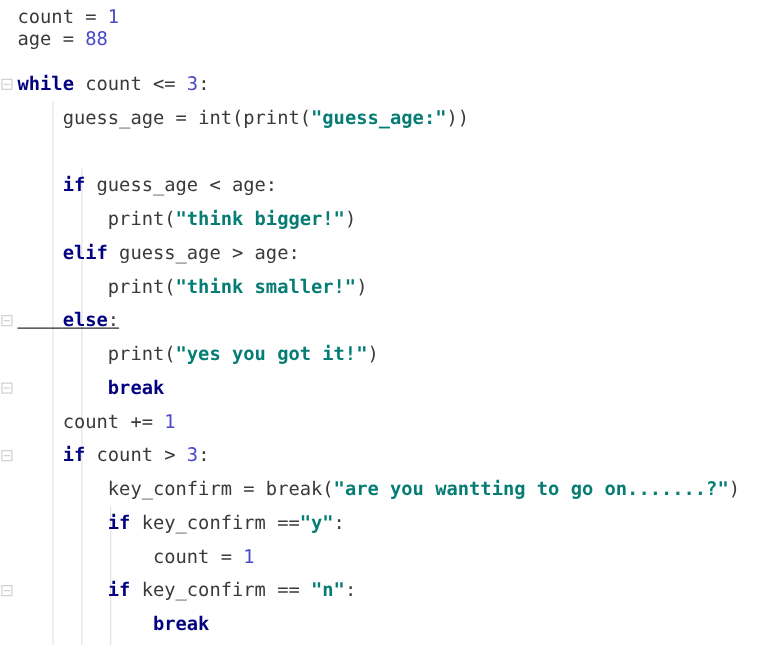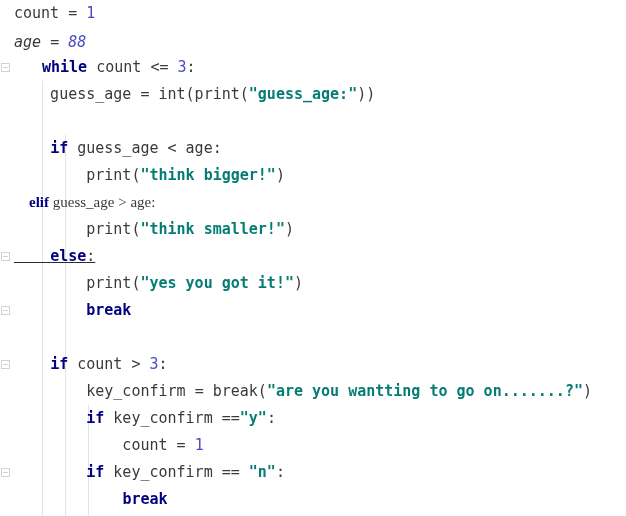--- a/index.html
+++ b/index.html
@@ -102,31 +102,32 @@
     </div>
 
   <div id="guides-layer">
       <div class="indent-guide" style="left: 42px; top: 81px; height: 435px; background: rgb(228, 228, 228);"></div>
       <div class="indent-guide" style="left: 65px; top: 135px; height: 381px; background: rgb(228, 228, 228);"></div>
       <div class="indent-guide" style="left: 88px; top: 405px; height: 111px; background: rgb(228, 228, 228);"></div>
     </div>
 
   <div id="code-area">
       <div class="code-line" style="top: 0px; left: 14px;"><span class="tok-plain">count </span><span class="tok-op">= </span><span class="tok-num">1</span></div>
-      <div class="code-line" style="top: 29px; left: 14px; font-style: italic;"><span class="tok-plain">age </span><span class="tok-op">= </span><span class="tok-num">88</span></div>
-      <div class="code-line" style="top: 54px; left: 14px; margin-left: 28px;"><span class="tok-kw">while</span><span class="tok-plain"> count </span><span class="tok-op">&lt;= </span><span class="tok-num">3</span><span class="tok-plain">:</span></div>
+      <div class="code-line" style="top: 18px; left: 14px;"><span class="tok-plain">age </span><span class="tok-op">= </span><span class="tok-num">88</span></div>
+      <div class="code-line" style="top: 54px; left: 14px;"><span class="tok-kw">while</span><span class="tok-plain"> count </span><span class="tok-op">&lt;= </span><span class="tok-num">3</span><span class="tok-plain">:</span></div>
       <div class="code-line" style="top: 81px; left: 14px;"><span class="tok-plain">    guess_age </span><span class="tok-op">= </span><span class="tok-plain">int(print(</span><span class="tok-str">"guess_age:"</span><span class="tok-plain">))</span></div>
       <div class="code-line" style="top: 108px; left: 14px;"></div>
       <div class="code-line" style="top: 135px; left: 14px;"><span class="tok-plain">    </span><span class="tok-kw">if</span><span class="tok-plain"> guess_age </span><span class="tok-op">&lt; </span><span class="tok-plain">age:</span></div>
       <div class="code-line" style="top: 162px; left: 14px;"><span class="tok-plain">        print(</span><span class="tok-str">"think bigger!"</span><span class="tok-plain">)</span></div>
-      <div class="code-line" style="top: 189px; left: 14px; font-family: Liberation Serif, serif;"><span class="tok-plain">    </span><span class="tok-kw">elif</span><span class="tok-plain"> guess_age </span><span class="tok-op">&gt; </span><span class="tok-plain">age:</span></div>
+      <div class="code-line" style="top: 189px; left: 14px;"><span class="tok-plain">    </span><span class="tok-kw">elif</span><span class="tok-plain"> guess_age </span><span class="tok-op">&gt; </span><span class="tok-plain">age:</span></div>
       <div class="code-line" style="top: 216px; left: 14px;"><span class="tok-plain">        print(</span><span class="tok-str">"think smaller!"</span><span class="tok-plain">)</span></div>
       <div class="code-line" style="top: 243px; left: 14px; text-decoration: underline;"><span class="tok-plain">    </span><span class="tok-kw">else</span><span class="tok-plain">:</span></div>
       <div class="code-line" style="top: 270px; left: 14px;"><span class="tok-plain">        print(</span><span class="tok-str">"yes you got it!"</span><span class="tok-plain">)</span></div>
       <div class="code-line" style="top: 297px; left: 14px;"><span class="tok-plain">        </span><span class="tok-kw">break</span></div>
+      <div class="code-line" style="top: 324px; left: 14px;"><span class="tok-plain">    count </span><span class="tok-op">+= </span><span class="tok-num">1</span></div>
       <div class="code-line" style="top: 351px; left: 14px;"><span class="tok-plain">    </span><span class="tok-kw">if</span><span class="tok-plain"> count </span><span class="tok-op">&gt; </span><span class="tok-num">3</span><span class="tok-plain">:</span></div>
       <div class="code-line" style="top: 378px; left: 14px;"><span class="tok-plain">        key_confirm </span><span class="tok-op">= </span><span class="tok-plain">break(</span><span class="tok-str">"are you wantting to go on.......?"</span><span class="tok-plain">)</span></div>
       <div class="code-line" style="top: 405px; left: 14px;"><span class="tok-plain">        </span><span class="tok-kw">if</span><span class="tok-plain"> key_confirm </span><span class="tok-op">==</span><span class="tok-str">"y"</span><span class="tok-plain">:</span></div>
       <div class="code-line" style="top: 432px; left: 14px;"><span class="tok-plain">            count </span><span class="tok-op">= </span><span class="tok-num">1</span></div>
       <div class="code-line" style="top: 459px; left: 14px;"><span class="tok-plain">        </span><span class="tok-kw">if</span><span class="tok-plain"> key_confirm </span><span class="tok-op">== </span><span class="tok-str">"n"</span><span class="tok-plain">:</span></div>
       <div class="code-line" style="top: 486px; left: 14px;"><span class="tok-plain">            </span><span class="tok-kw">break</span></div>
     </div>
 
 </div>
 

